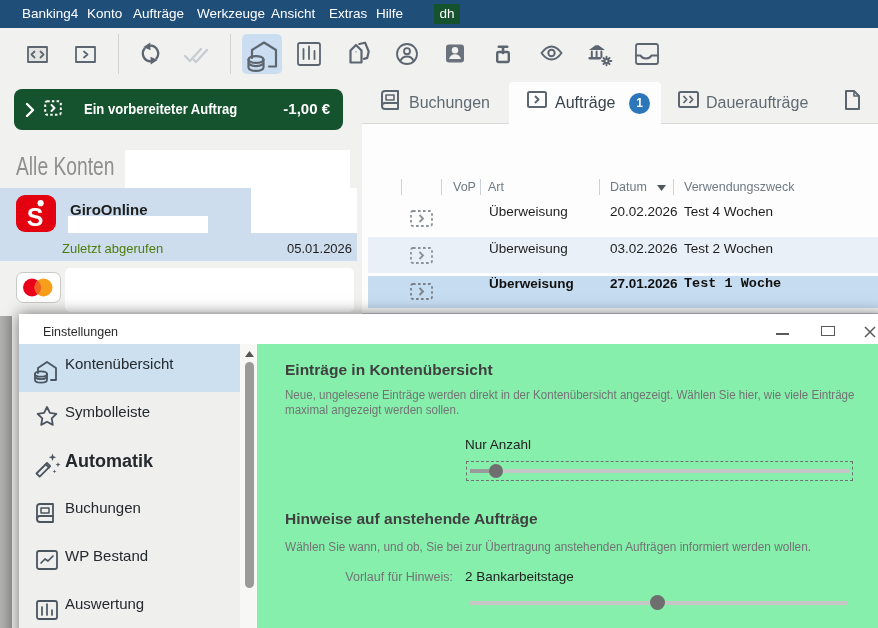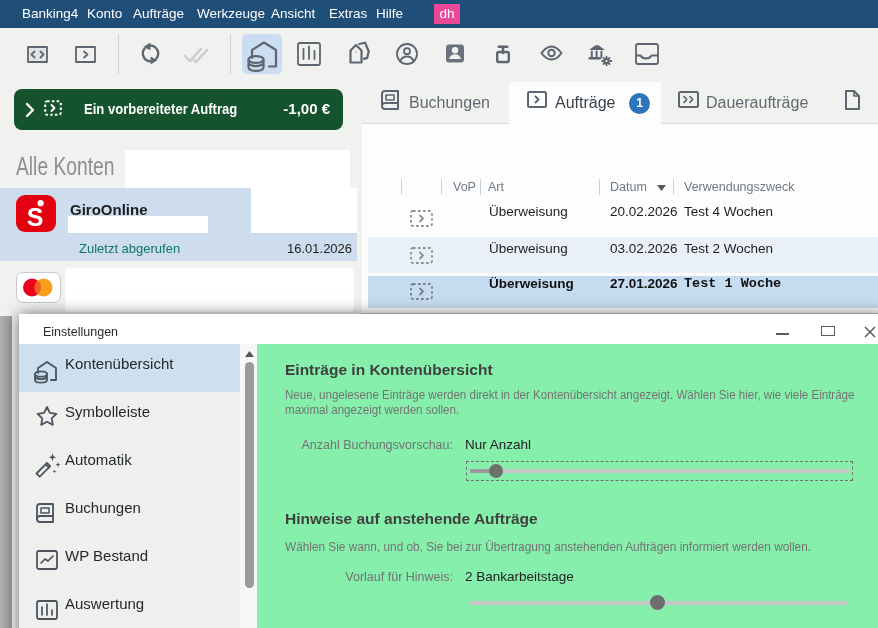--- a/index.html
+++ b/index.html
@@ -13,21 +13,21 @@
 <body>
 
 <div class="abs" id="menubar" style="left:0;top:0;width:878px;height:28px;background:#1f4e79;color:#fff;font-size:13.5px;">
   <span class="abs" style="left:22px;top:6px;">Banking4</span>
   <span class="abs" style="left:87px;top:6px;">Konto</span>
   <span class="abs" style="left:133px;top:6px;">Aufträge</span>
   <span class="abs" style="left:197px;top:6px;">Werkzeuge</span>
   <span class="abs" style="left:271px;top:6px;">Ansicht</span>
   <span class="abs" style="left:329px;top:6px;">Extras</span>
   <span class="abs" style="left:376px;top:6px;">Hilfe</span>
-  <span class="abs" style="left:434px;top:4px;width:26px;height:20px;background:#ec4899;text-align:center;line-height:20px;">dh</span>
+  <span class="abs" style="left:434px;top:4px;width:26px;height:20px;background:#14532d;text-align:center;line-height:20px;">dh</span>
 </div>
 
 <div class="abs" id="toolbar" style="left:0;top:28px;width:878px;height:52px;">
 
   <div class="abs" style="left:118px;top:6px;width:1px;height:40px;background:#d2d2d0;"></div>
   <div class="abs" style="left:230px;top:6px;width:1px;height:40px;background:#d2d2d0;"></div>
 
   <div class="abs" style="left:242px;top:6px;width:40px;height:40px;background:#cbdef1;border-radius:5px;"></div>
   <svg class="abs" style="left:0;top:0;" width="700" height="52" viewBox="0 0 700 52">
     <g fill="none" stroke="#5d6670" stroke-width="1.8" stroke-linecap="round" stroke-linejoin="round">
@@ -110,22 +110,22 @@
 <div class="abs" style="left:0;top:188px;width:357px;height:73px;background:#cedded;">
 
   <svg class="abs" style="left:16px;top:7px;" width="40" height="37" viewBox="0 0 40 37">
     <rect x="0" y="0" width="40" height="37" rx="9" fill="#e3000f"></rect>
     <circle cx="24.6" cy="8.2" r="3.1" fill="#fff"></circle>
     <text x="19" y="31" font-family="Liberation Sans,sans-serif" font-size="25" font-weight="bold" fill="#fff" text-anchor="middle">S</text>
   </svg>
   <span class="abs" style="left:70px;top:13px;font-size:15px;font-weight:bold;color:#1d1d1d;">GiroOnline</span>
   <div class="abs" style="left:68px;top:28px;width:140px;height:17px;background:#fff;"></div>
   <div class="abs" style="left:251px;top:0px;width:106px;height:45px;background:#fff;"></div>
-  <span class="abs" style="left:79px;top:53px;font-size:13px;color:#0f766e;">Zuletzt abgerufen</span>
-  <span class="abs" style="left:287px;top:53px;font-size:13px;color:#1d1d1d;">16.01.2026</span>
+  <span class="abs" style="left:62px;top:53px;font-size:13px;color:#4d7c0f;">Zuletzt abgerufen</span>
+  <span class="abs" style="left:287px;top:53px;font-size:13px;color:#1d1d1d;">05.01.2026</span>
 </div>
 
 <div class="abs" style="left:16px;top:272px;width:45px;height:31px;background:#fff;border:1px solid #c9c9c7;border-radius:7px;box-sizing:border-box;">
   <svg class="abs" style="left:5px;top:5px;" width="33" height="19" viewBox="0 0 33 19">
     <circle cx="10" cy="9.5" r="9" fill="#eb001b"></circle>
     <circle cx="21.5" cy="9.5" r="9" fill="#f79e1b"></circle>
     <path d="M15.75 2.58A9 9 0 0 0 15.75 16.42A9 9 0 0 0 15.75 2.58Z" fill="#f06022"></path>
   </svg>
 </div>
 <div class="abs" style="left:65px;top:268px;width:289px;height:44px;background:#fff;border-radius:5px;"></div>
@@ -249,28 +249,27 @@
 
       <rect x="6" y="207" width="20" height="18" rx="2"></rect>
       <path d="M10 219l4-4 3 2 5-5" stroke-width="1.7"></path>
 
       <rect x="6" y="257" width="20" height="18" rx="2"></rect>
       <path d="M11 263v8 M16 260v11 M21 266v5" stroke-width="1.7"></path>
     </g>
   </svg>
   <span class="abs" style="left:46px;top:41px;font-size:15px;color:#24292e;">Kontenübersicht</span>
   <span class="abs" style="left:46px;top:89px;font-size:15px;color:#24292e;">Symbolleiste</span>
-  <span class="abs" style="left:46px;top:137px;font-size:15px;color:#24292e;">Automatik</span>
+  <span class="abs" style="left:46px;top:137px;font-size:18px;color:#24292e;font-weight:bold;">Automatik</span>
   <span class="abs" style="left:46px;top:185px;font-size:15px;color:#24292e;">Buchungen</span>
   <span class="abs" style="left:46px;top:233px;font-size:15px;color:#24292e;">WP Bestand</span>
   <span class="abs" style="left:46px;top:281px;font-size:15px;color:#24292e;">Auswertung</span>
 
   <div class="abs" style="left:266px;top:47px;font-size:15.5px;font-weight:bold;color:#404040;">Einträge in Kontenübersicht</div>
   <div class="abs" style="left:266px;top:74px;font-size:12.5px;color:#737373;line-height:15px;transform:scaleX(0.925);transform-origin:0 0;">Neue, ungelesene Einträge werden direkt in der Kontenübersicht angezeigt. Wählen Sie hier, wie viele Einträge<br>maximal angezeigt werden sollen.</div>
-  <div class="abs" style="left:0px;top:124px;width:434px;text-align:right;font-size:12.5px;color:#737373;">Anzahl Buchungsvorschau:</div>
   <div class="abs" style="left:446px;top:123px;font-size:13.5px;color:#222;">Nur Anzahl</div>
 
   <div class="abs" style="left:447px;top:147px;width:385px;height:18px;border:1px dashed #707070;">
     <div class="abs" style="left:3px;top:7px;width:379px;height:4px;background:#c6c6c6;"></div>
     <div class="abs" style="left:3px;top:7px;width:26px;height:4px;background:#9a9a9a;"></div>
     <div class="abs" style="left:22px;top:2px;width:14px;height:14px;border-radius:50%;background:#6e6e6e;"></div>
   </div>
   <div class="abs" style="left:266px;top:196px;font-size:15.5px;font-weight:bold;color:#404040;">Hinweise auf anstehende Aufträge</div>
   <div class="abs" style="left:266px;top:226px;font-size:12.5px;color:#737373;transform:scaleX(0.945);transform-origin:0 0;">Wählen Sie wann, und ob, Sie bei zur Übertragung anstehenden Aufträgen informiert werden wollen.</div>
   <div class="abs" style="left:0px;top:256px;width:434px;text-align:right;font-size:12.5px;color:#737373;">Vorlauf für Hinweis:</div>

